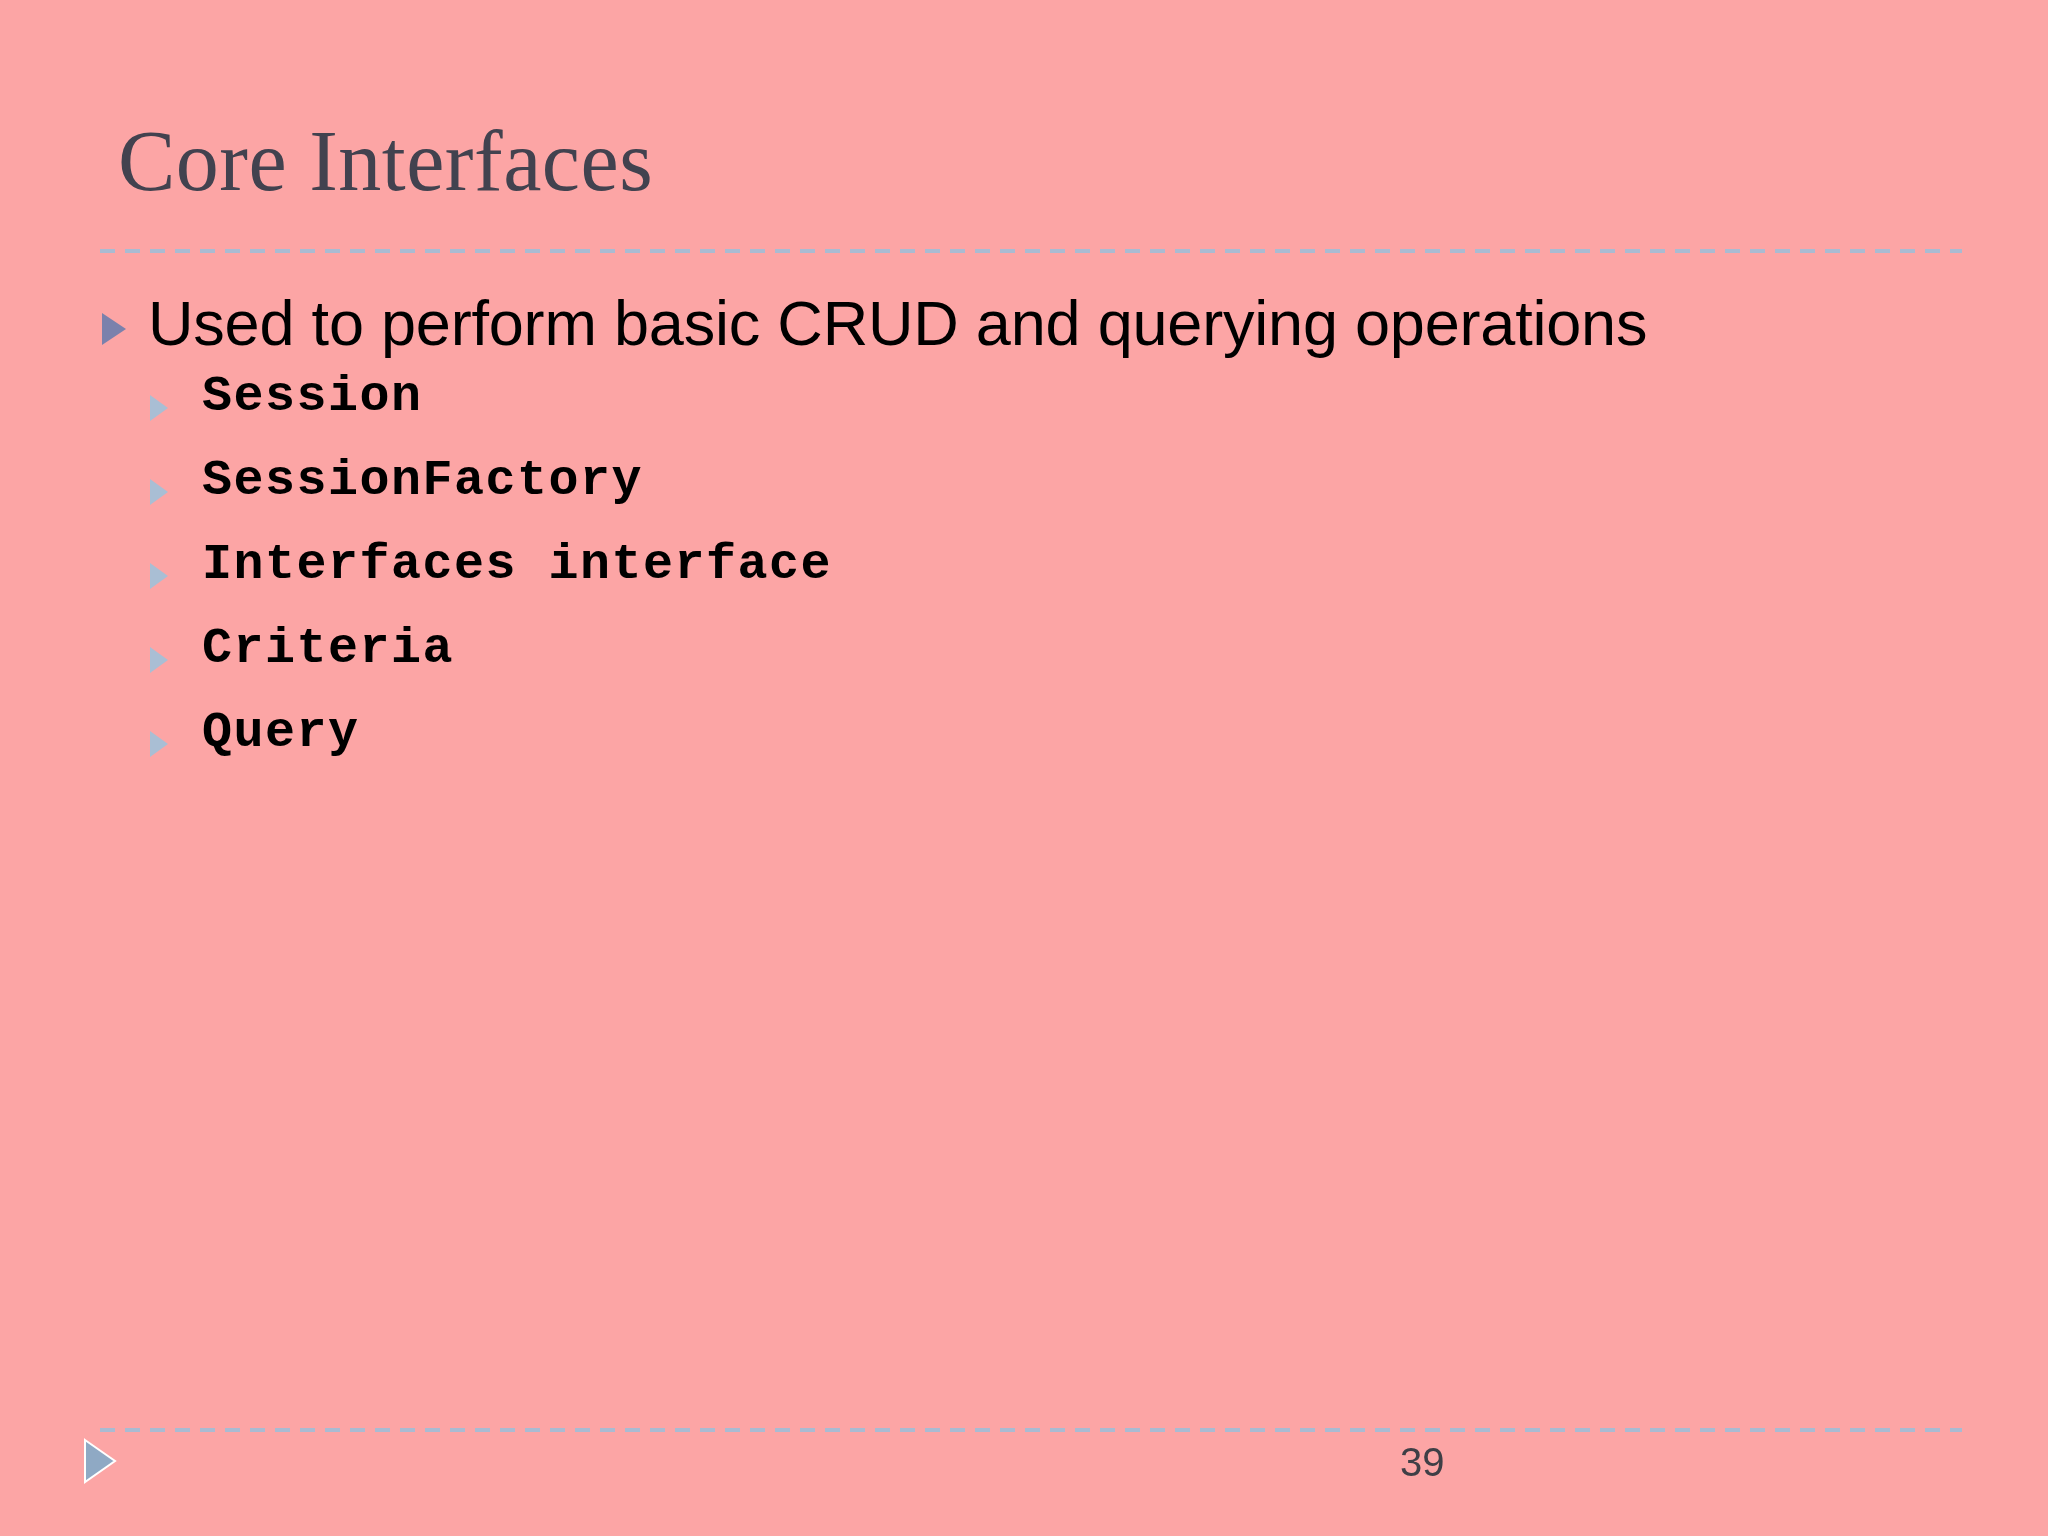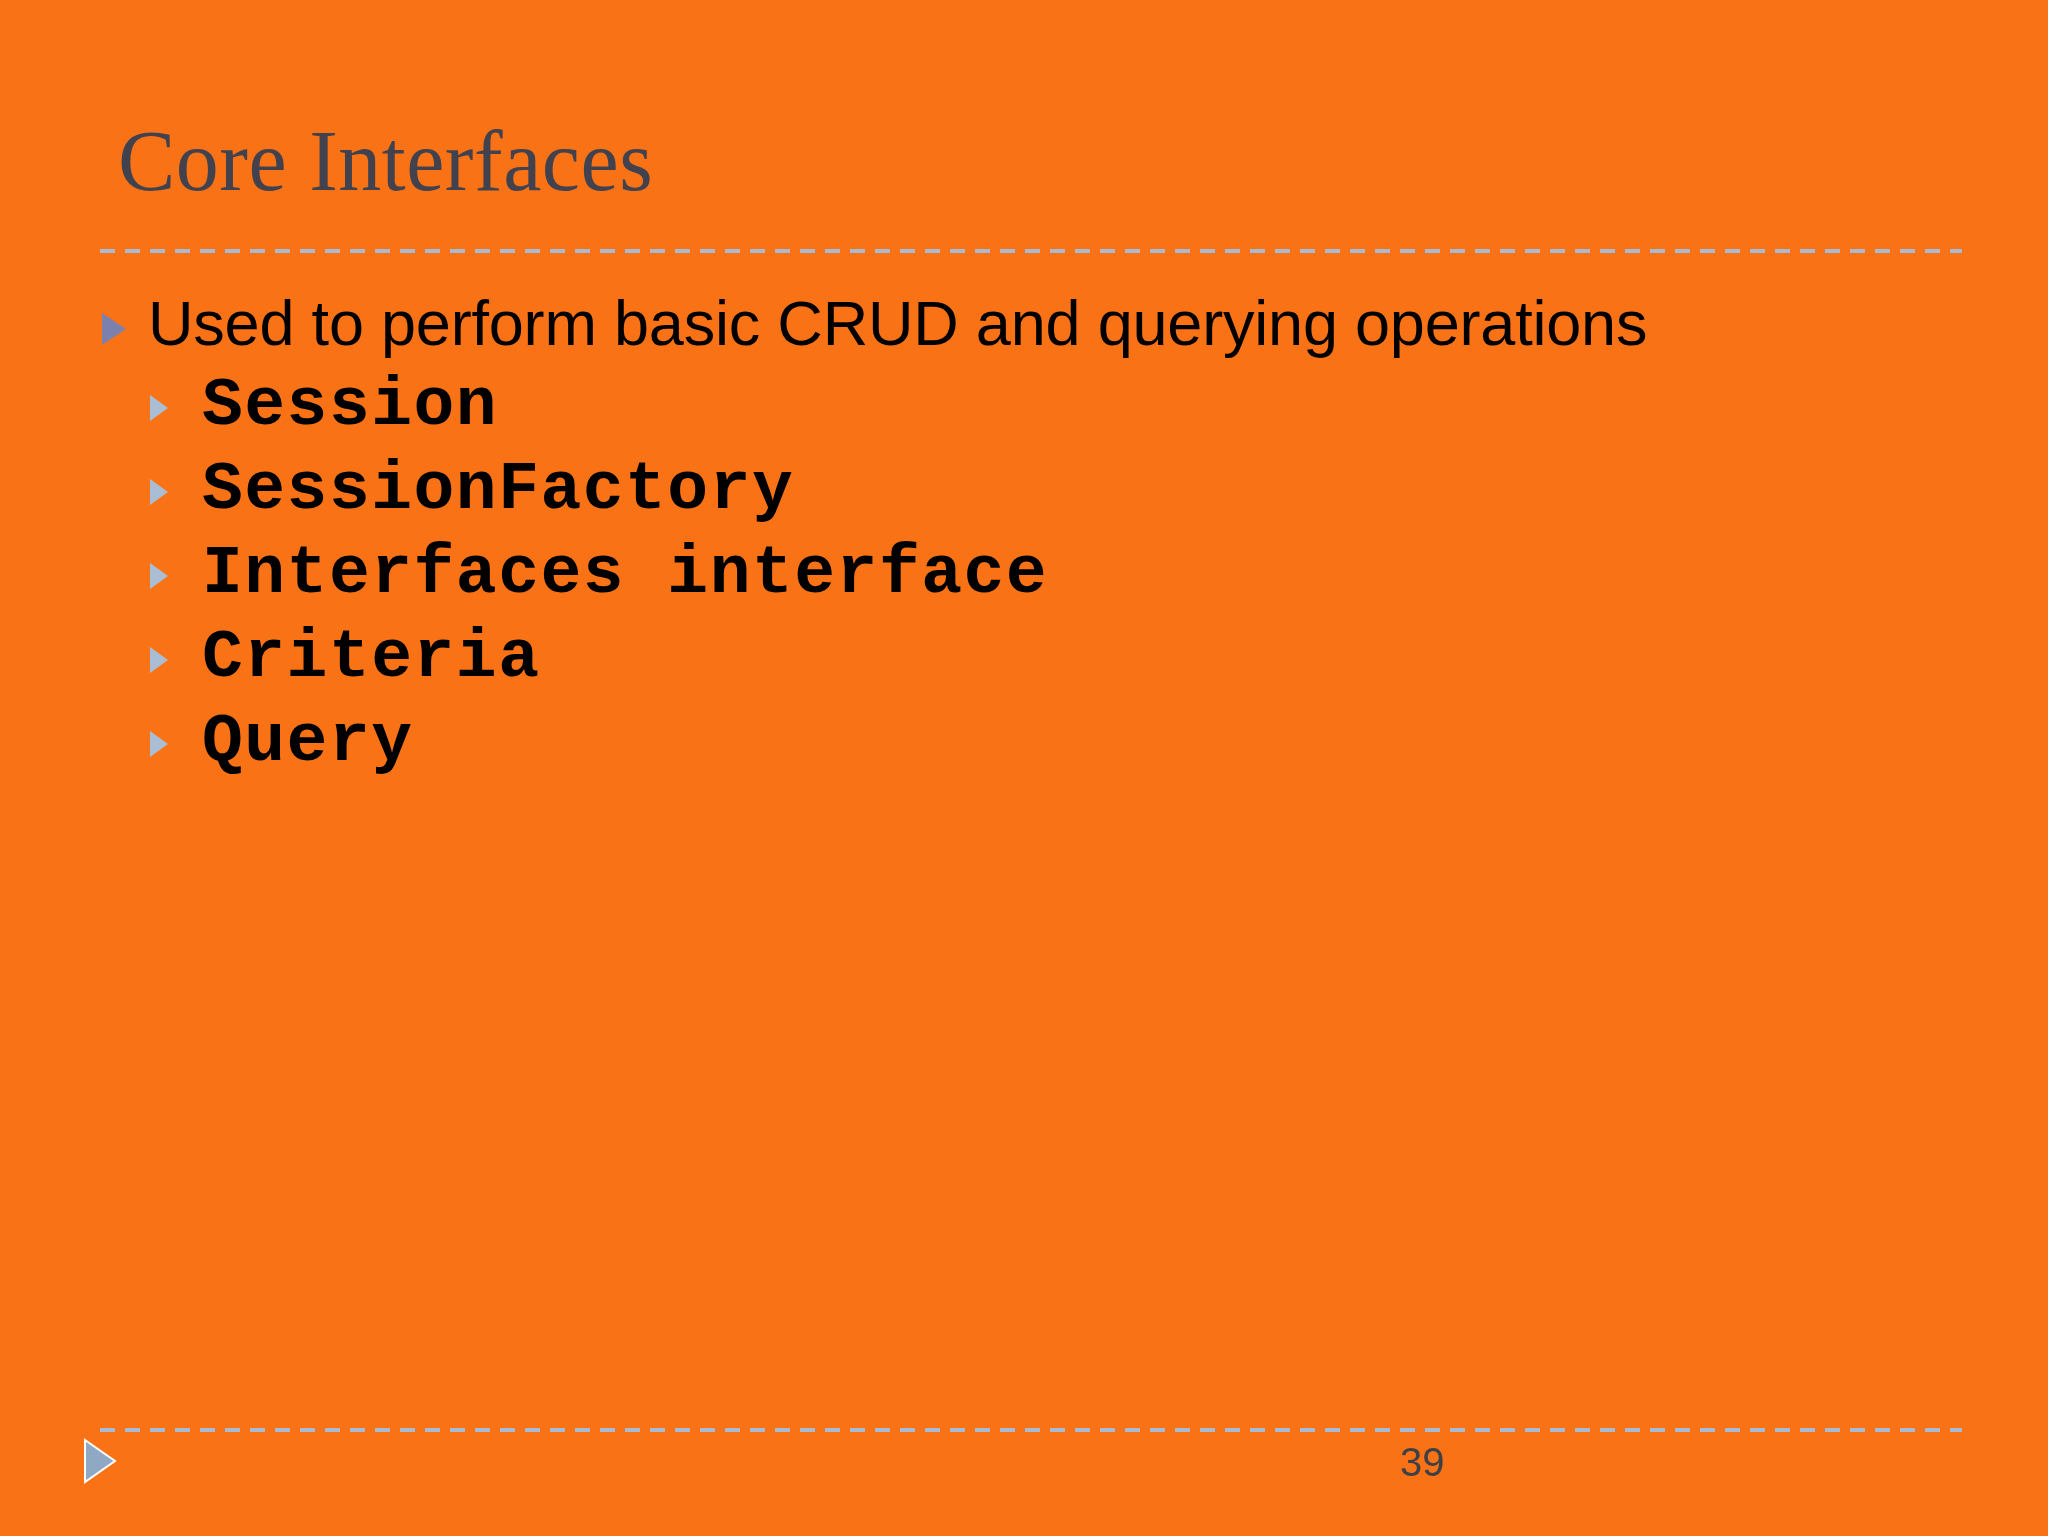--- a/index.html
+++ b/index.html
@@ -13,21 +13,21 @@
     height: 1536px;
     overflow: hidden;
     font-family: "Liberation Sans", sans-serif;
     -webkit-font-smoothing: antialiased;
   }
 
   .slide {
     position: relative;
     width: 2048px;
     height: 1536px;
-    background: #f97316;
+    background: #fca5a5;
     box-sizing: border-box;
   }
 
   
   .slide-title {
     position: absolute;
     left: 118px;
     top: 118px;
     width: 1700px;
     font-family: "Liberation Serif", "DejaVu Serif", serif;
@@ -98,21 +98,21 @@
   .l2-bullet {
     flex: 0 0 auto;
     width: 22px;
     margin-top: 22px;
     margin-right: 32px;
     display: block;
   }
   .l2-bullet svg { display: block; }
   .l2-text {
     font-family: "Liberation Mono", "DejaVu Sans Mono", monospace;
-    font-size: 68px;
+    font-size: 50px;
     line-height: 1.0;
     font-weight: 700;
     color: #000000;
     letter-spacing: 1.5px;
     white-space: pre;
   }
 
   
   .footer-marker {
     position: absolute;

